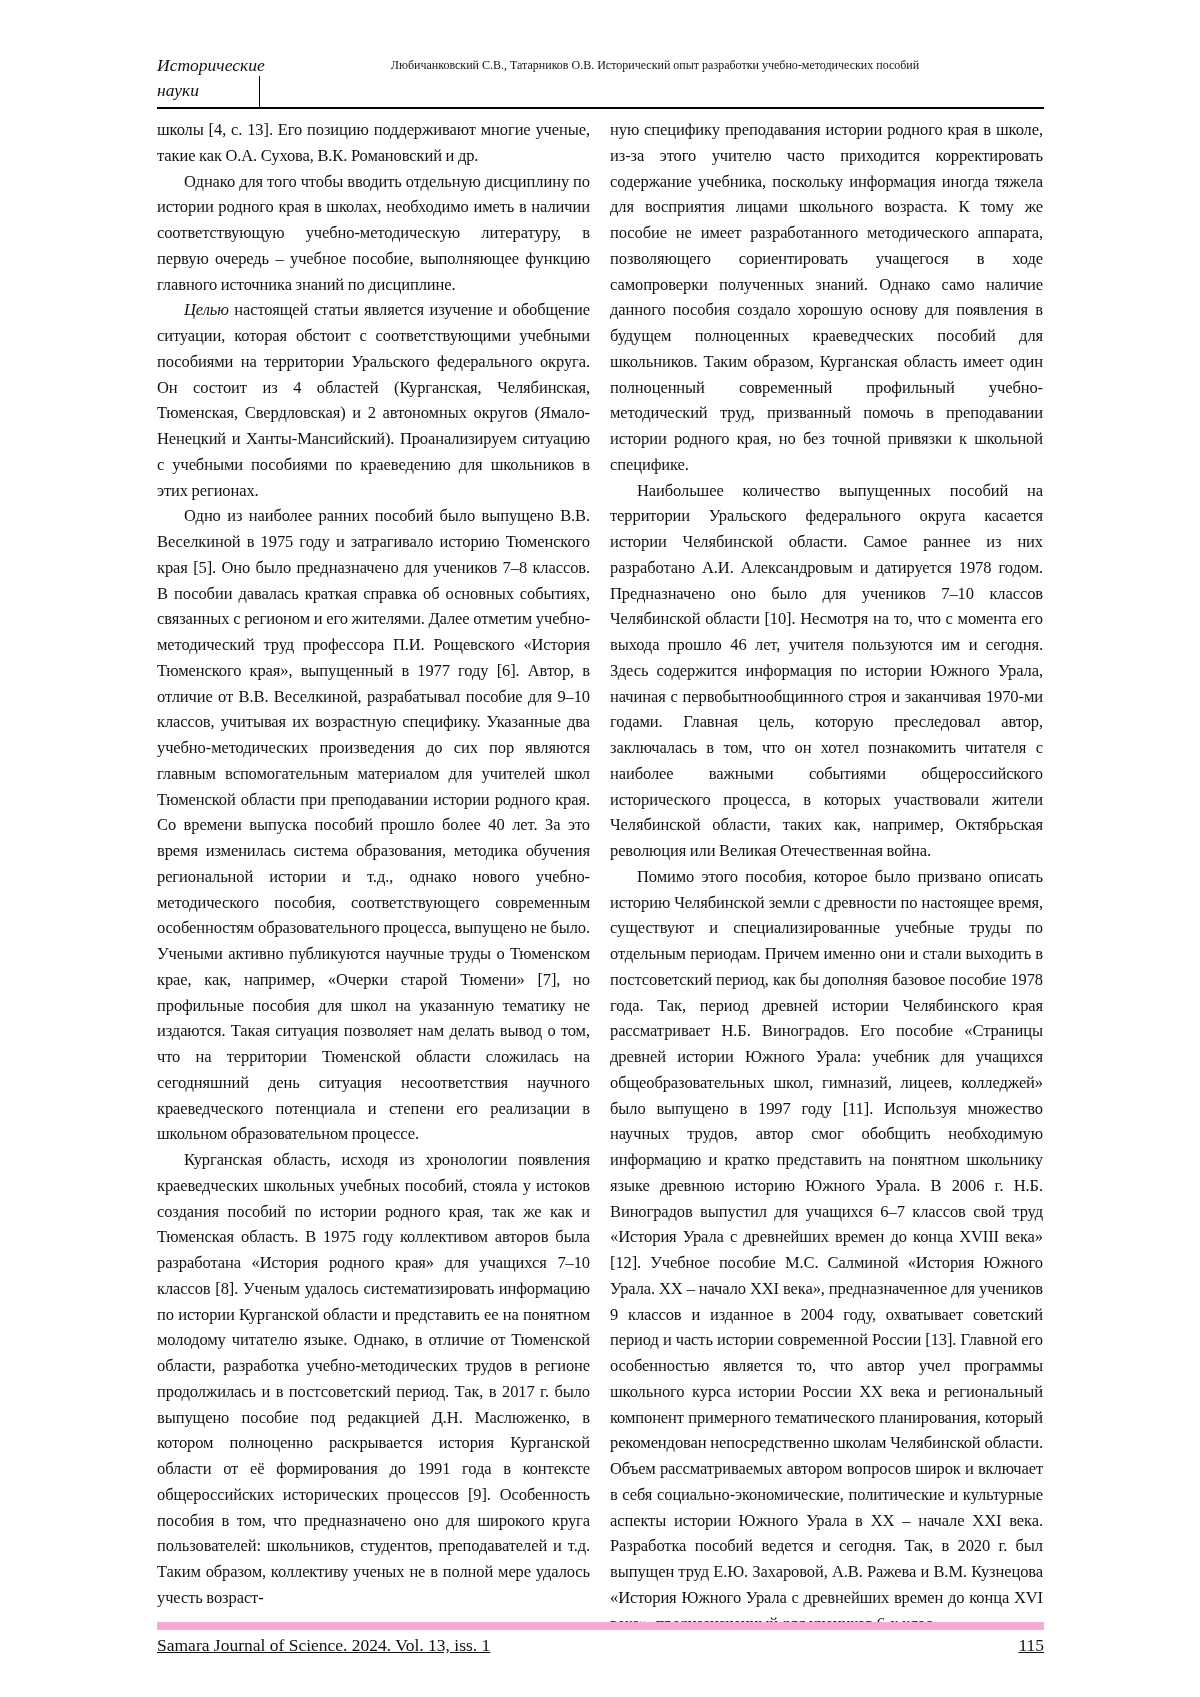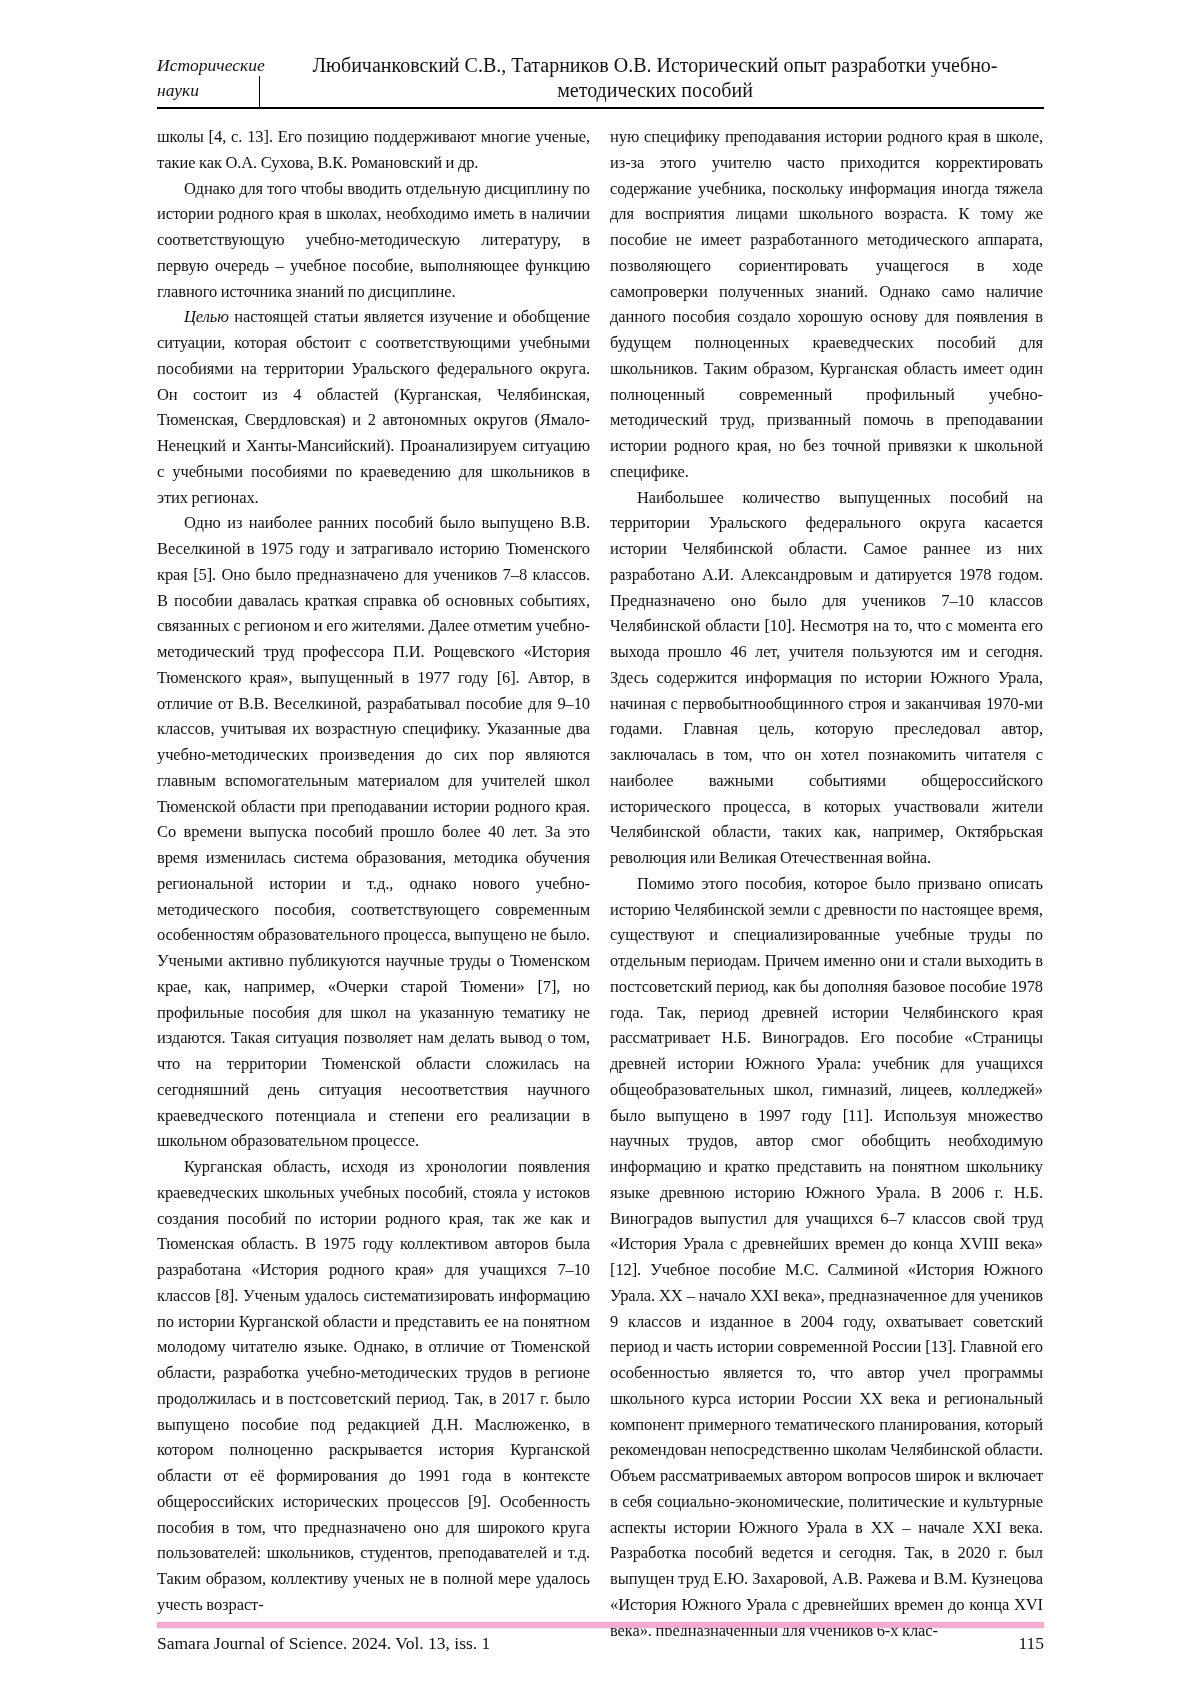--- a/index.html
+++ b/index.html
@@ -34,29 +34,29 @@
     padding-top:1px;
   }
   .header-divider{
     width:0;
     border-left:1px solid #000;
     margin:24px 0 -4px 0;
   }
   .header-right{
     flex:1;
     text-align:center;
-    font-size:20px;
+    font-size:12px;
     line-height:25px;
     padding:1px 0 0 6px;
   }
   
   .columns{
     display:flex;
     gap:20px;
-    margin-top:15px;
+    margin-top:8px;
     height:1512px;
     overflow:hidden;
   }
   .col{
     width:433px;
     flex:0 0 433px;
     overflow:hidden;
     font-size:16.5px;
     line-height:25.75px;
     text-align:justify;
@@ -66,25 +66,26 @@
   .col p{
     margin:0;
     padding:0;
   }
   .col p.indent{text-indent:27px;}
   
   .page-footer{
     position:absolute;
     left:157px;top:1622px;
     width:887px;
-    border-top:6px solid #f9a8d4;
+    border-top:8px solid #f9a8d4;
     padding-top:5px;
     display:flex;
     justify-content:space-between;
     font-size:17.5px;
+    text-decoration:underline;
   }
 </style>
 </head>
 <body>
 
 <div class="page">
   <div class="content">
 
     <div class="page-header">
       <div class="header-left">Исторические науки</div>

